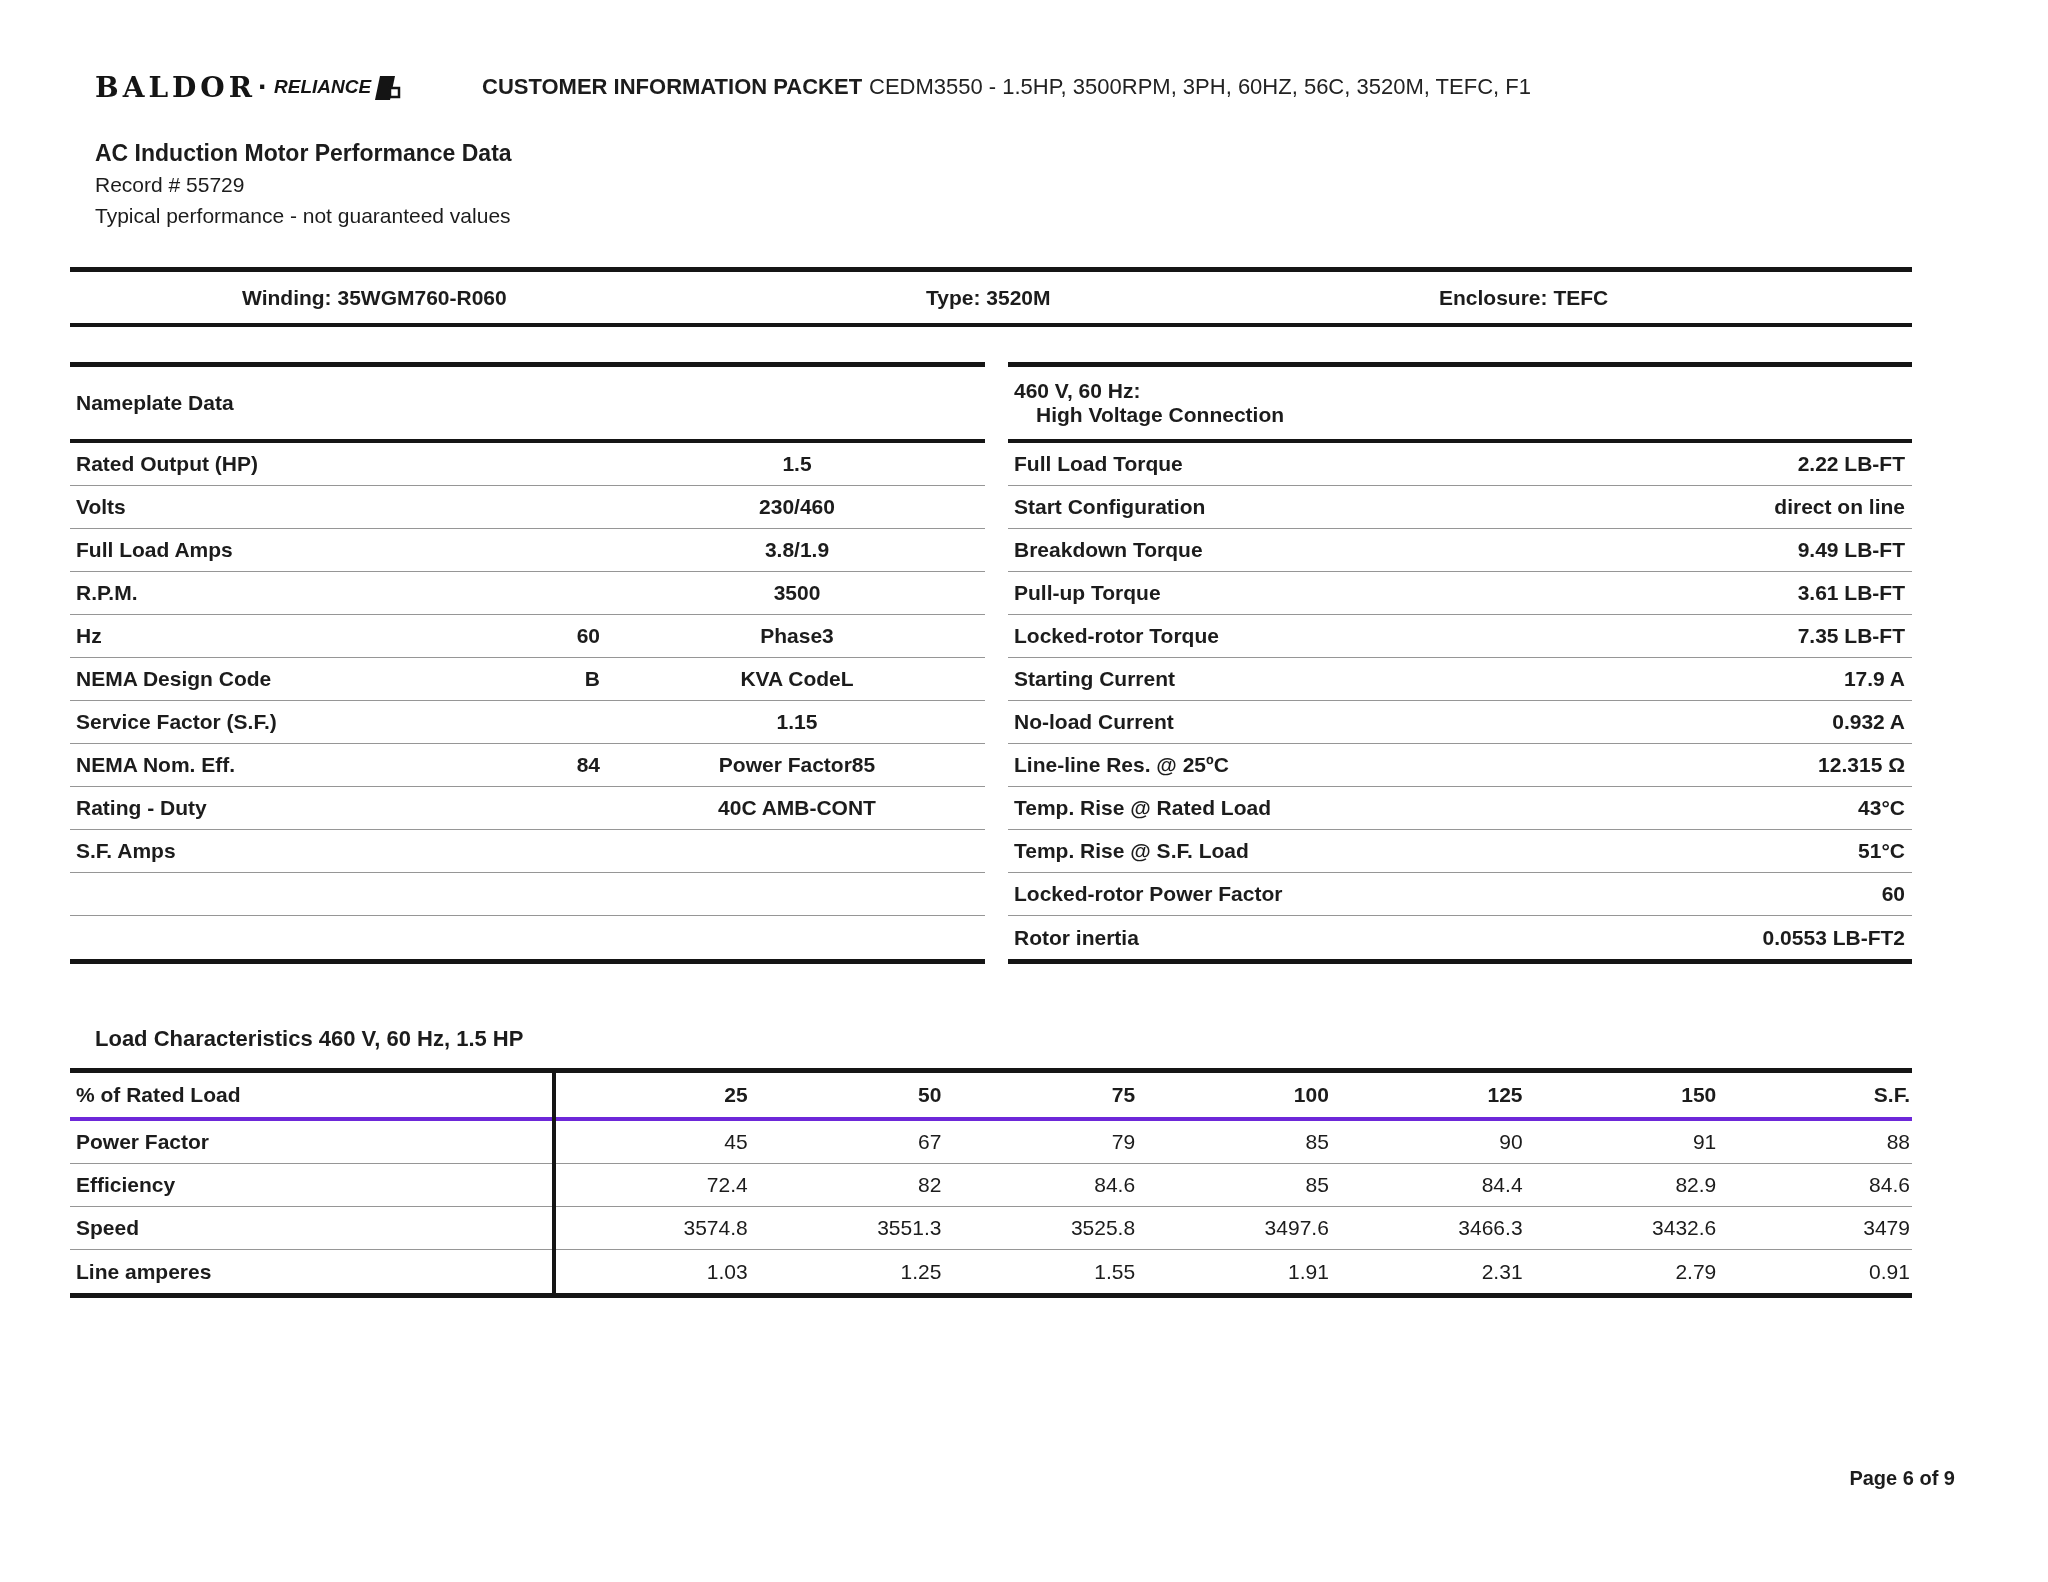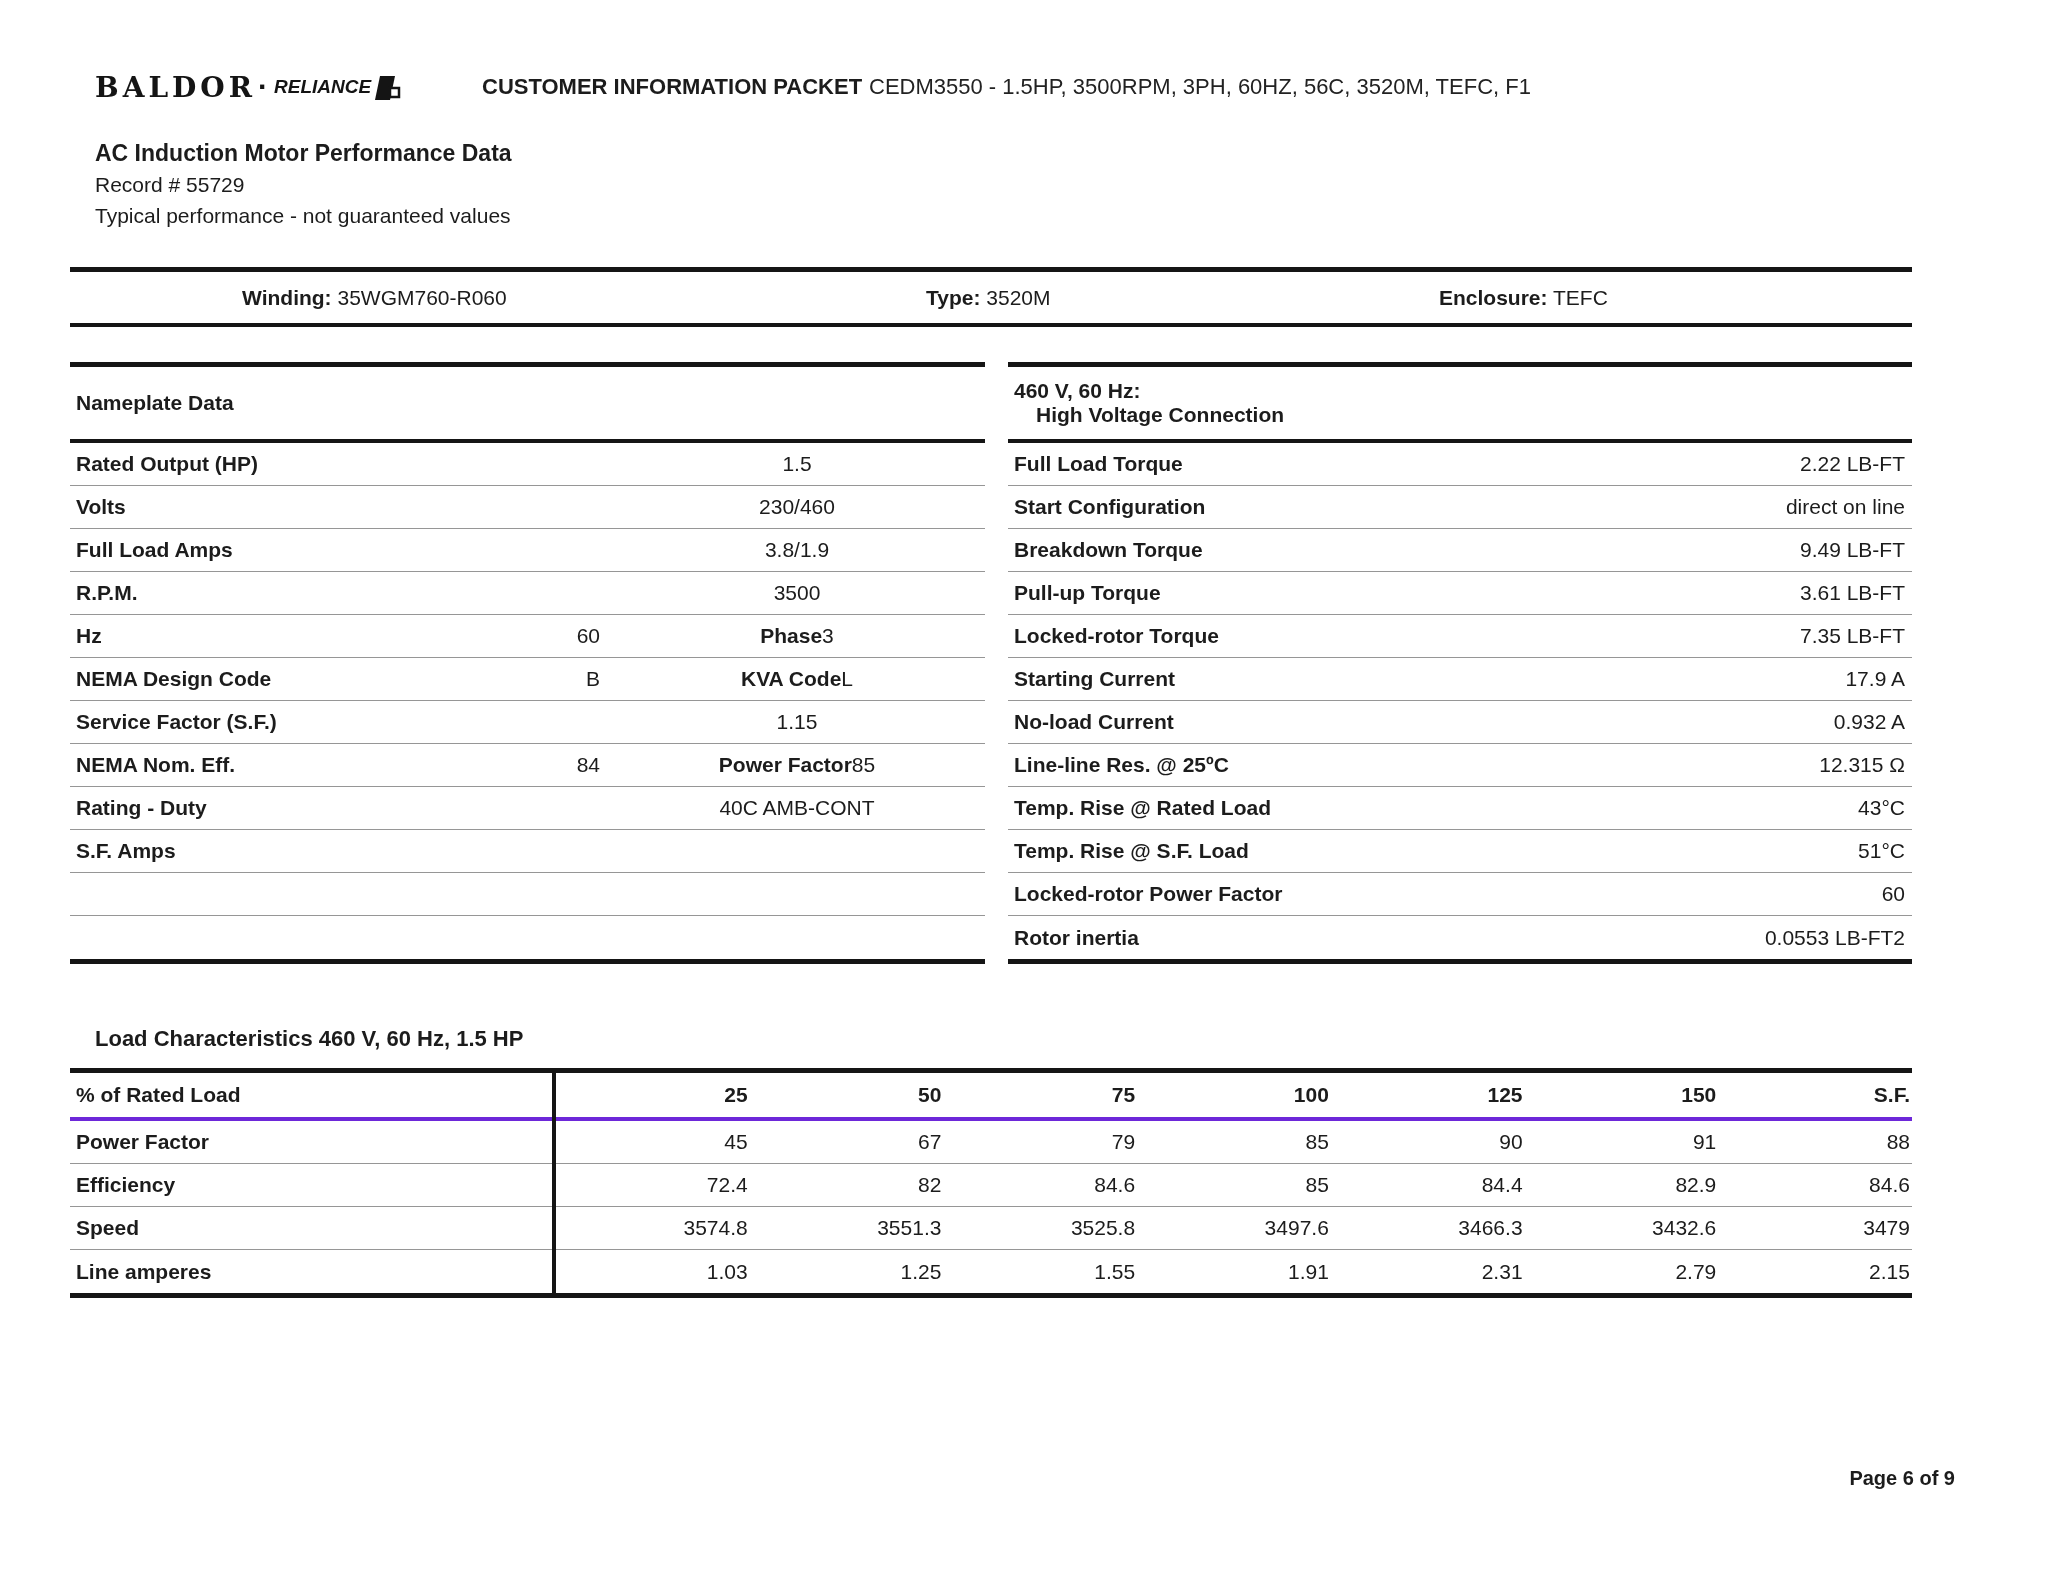--- a/index.html
+++ b/index.html
@@ -58,21 +58,21 @@
   }
   .thead .indent { padding-left: 22px; }
 
   .np-row, .hv-row {
     height: 43px; border-bottom: 1px solid #969696;
     display: flex; align-items: center; font-size: 21px;
     padding: 0 7px 0 6px;
   }
   .np-row:last-child, .hv-row:last-child { border-bottom: none; }
   .lbl { font-weight: bold; }
-  .val { font-weight: normal; }
+  .val { font-weight: bold; }
   .pair1 { flex: 0 0 524px; display: flex; justify-content: space-between; align-items: center; }
   .pair2 { flex: 1; display: flex; justify-content: center; align-items: center; padding-left: 16px; }
   .hv-row { justify-content: space-between; }
 
   
   .load-heading { position: absolute; left: 95px; top: 1026px; font-size: 22px; font-weight: bold; }
   .load-table {
     position: absolute; left: 70px; top: 1068px; width: 1842px;
     border-top: 5px solid #151515; border-bottom: 5px solid #151515;
   }
@@ -365,20 +365,20 @@
           <span class="lt-cell num">3479</span>
         </div>
         <div class="lt-row">
           <span class="lt-cell first">Line amperes</span>
           <span class="lt-cell num">1.03</span>
           <span class="lt-cell num">1.25</span>
           <span class="lt-cell num">1.55</span>
           <span class="lt-cell num">1.91</span>
           <span class="lt-cell num">2.31</span>
           <span class="lt-cell num">2.79</span>
-          <span class="lt-cell num">2.15</span>
+          <span class="lt-cell num">0.91</span>
         </div>
       </div>
   </div>
 
   <div class="page-number">Page 6 of 9</div>
 
 </div>
 
 </body></html>

